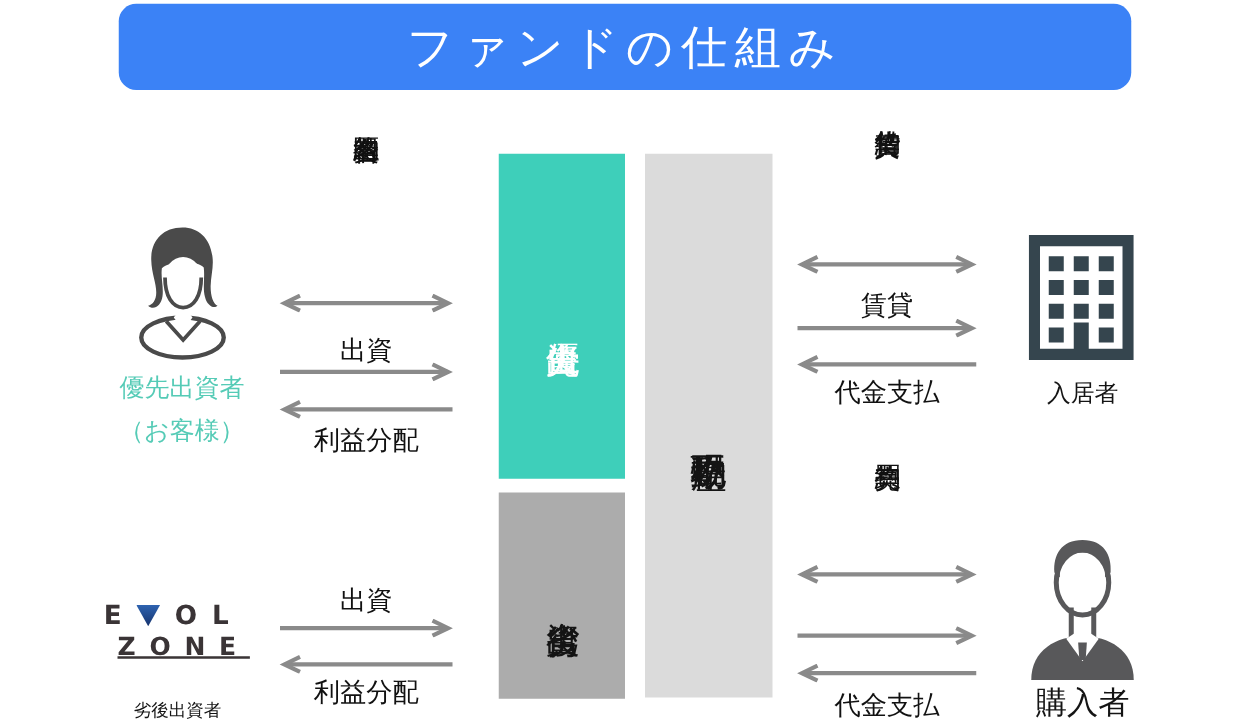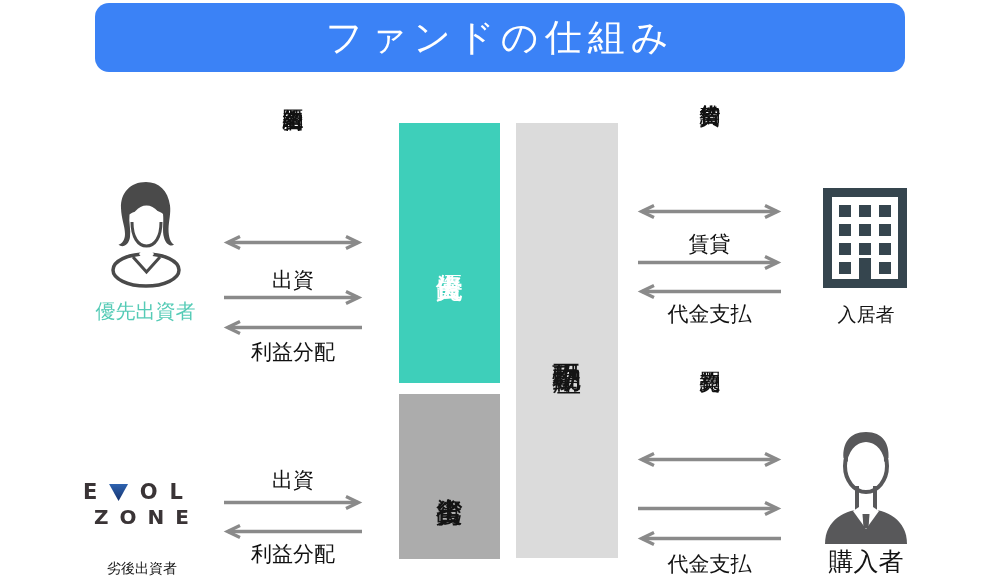--- a/index.html
+++ b/index.html
@@ -33,21 +33,21 @@
   
   .entity-label { position:absolute; text-align:center; font-size:20px; color:#141414;font-family:Liberation Serif, serif; }
   .priority-label { left:63px; top:294px; width:165px; color:#55CBB6; font-size:20px; line-height:34px; }
   .icon { position:absolute; }
 
   
   .logo { position:absolute; left:83px; top:481px; width:112px; color:#3A3436; }
   .logo-line1 { display:flex; justify-content:space-between; align-items:center;
                 font-weight:bold; font-size:21px; height:21px; }
   .logo-line2 { margin-top:3px; text-align:center; font-weight:bold; font-size:20px; letter-spacing:11px;
-                padding-left:11px; }
+                padding-left:11px;text-decoration:underline; }
   .logo-v { width:19px; height:17px; margin-top:2px;
             background:linear-gradient(#2E63B0,#16336E);
             clip-path:polygon(0 0,100% 0,50% 100%); }
 </style>
 </head>
 <body>
 
 <div class="canvas">
 
   <div class="banner">
@@ -57,20 +57,21 @@
   <svg class="icon" style="left:102px; top:180px;" width="88" height="108" viewBox="0 0 88 108">
     <path fill="#4A4A4A" d="M44 2 C28 2 18.5 13 19 28 C19.3 39 23 46 23 54 C23 60 20 64 16.5 64.5 C20.5 68.5 27 65 28 57 C29 49.5 26.5 42 27.5 34.5 C34 28.5 56 28 61 34 C62 42 60 51 62 57.5 C63.5 64 69 67.5 72 64.5 C68.5 63 66.5 57 66.5 49 C66.8 40 69 33.5 68 25.5 C66 10.5 57 2 44 2 Z"></path>
     <ellipse cx="44.5" cy="44" rx="15.5" ry="18.5" fill="#ffffff"></ellipse>
     <path d="M30 42 C30 57 36 66 44.5 66 C53 66 59 57 59 42" stroke="#4A4A4A" stroke-width="3" fill="#ffffff"></path>
     <ellipse cx="44" cy="90" rx="33" ry="16" fill="#ffffff" stroke="#4A4A4A" stroke-width="3.5"></ellipse>
     <path d="M31 77 L44.5 92 L58 77" stroke="#4A4A4A" stroke-width="3" fill="#ffffff"></path>
     <path d="M37 74 L44.5 84 L52 74 L48 69 L41 69 Z" fill="#ffffff"></path>
   </svg>
   <div class="entity-label priority-label">
     <div>優先出資者</div>
+    <div>（お客様）</div>
   </div>
 
   <div class="contract-label" style="left:281px; top:93px;">匿名組合契約</div>
   <svg class="arrow" style="left:223px; top:235px;" width="140" height="15" viewBox="0 0 140 15">
     <path d="M5 7.5 H135"></path>
       <path d="M17 1.5 L4.5 7.5 L17 13.5"></path>
       <path d="M123 1.5 L135.5 7.5 L123 13.5"></path>
   </svg>
   <div class="flow-label" style="left:223px; top:266px; width:140px;">出資</div>
   <svg class="arrow" style="left:223px; top:290px;" width="140" height="15" viewBox="0 0 140 15">

